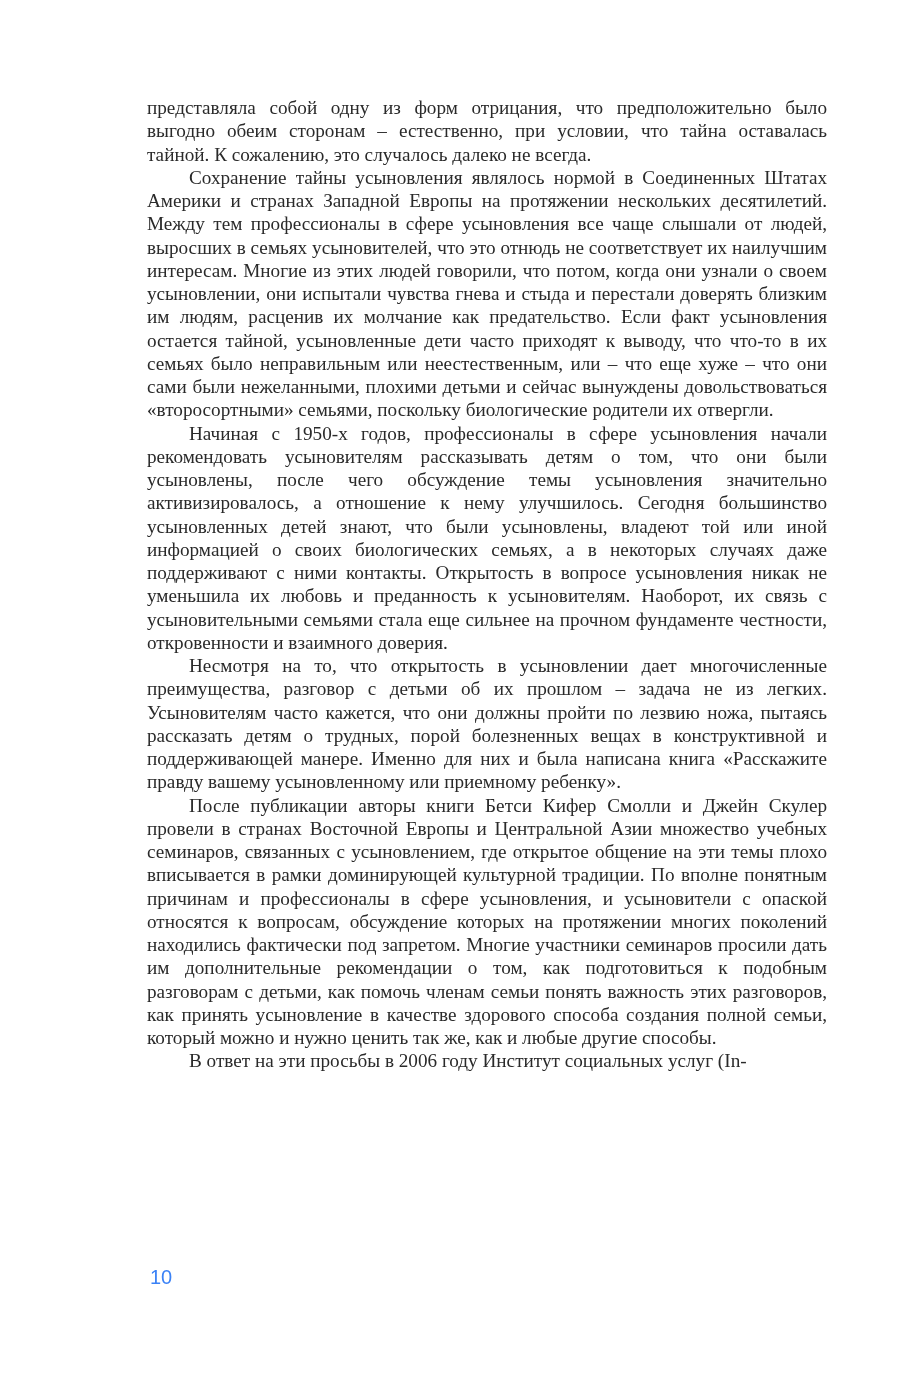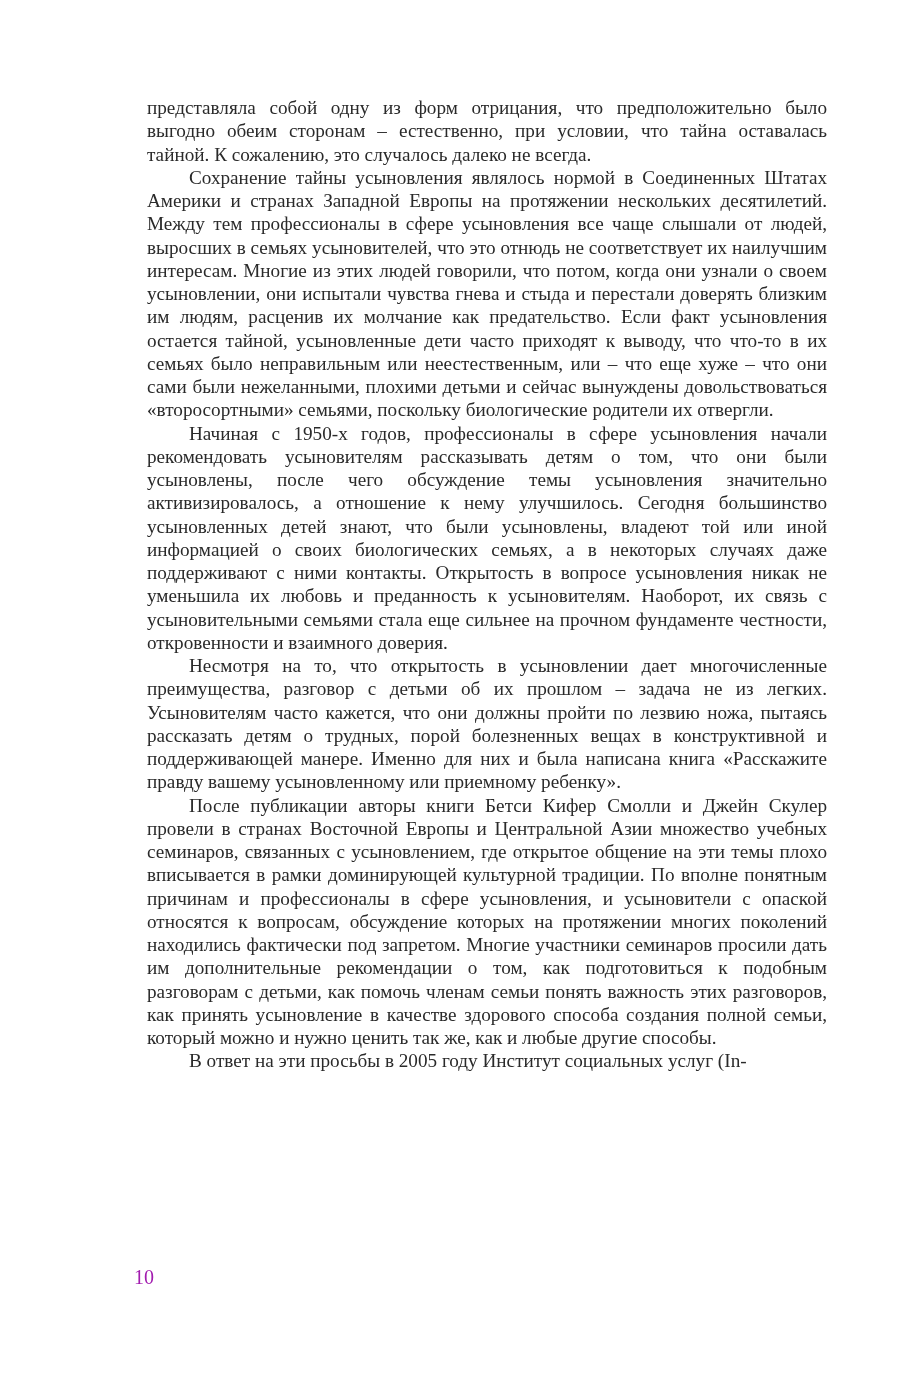--- a/index.html
+++ b/index.html
@@ -6,30 +6,30 @@
     body { width: 915px; height: 1376px; position: relative; overflow: hidden; }
     .page {
       position: absolute; left: 147px; top: 96px; width: 680px;
       font-family: "Liberation Serif", "DejaVu Serif", serif;
       font-size: 19.2px; line-height: 23.25px; color: #2a2a2a;
       text-align: justify; hyphens: none;
     }
     .page p { margin: 0; text-indent: 0; }
     .page p.indent { text-indent: 42px; }
     .page-number {
-      position: absolute; left: 134px; top: 1266px;
-      font-family: Liberation Serif, serif;
-      font-size: 20px; color: #a21caf;
+      position: absolute; left: 150px; top: 1266px;
+      font-family: Liberation Sans, sans-serif;
+      font-size: 20px; color: #3b82f6;
     }
   </style>
 </head>
 <body>
 
 <div class="page">
   <p>представляла собой одну из форм отрицания, что предположительно было выгодно обеим сторонам – естественно, при условии, что тайна оставалась тайной. К сожалению, это случалось далеко не всегда.</p>
   <p class="indent">Сохранение тайны усыновления являлось нормой в Соединенных Штатах Америки и странах Западной Европы на протяжении нескольких десятилетий. Между тем профессионалы в сфере усыновления все чаще слышали от людей, выросших в семьях усыновителей, что это отнюдь не соответствует их наилучшим интересам. Многие из этих людей говорили, что потом, когда они узнали о своем усыновлении, они испытали чувства гнева и стыда и перестали доверять близким им людям, расценив их молчание как предательство. Если факт усыновления остается тайной, усыновленные дети часто приходят к выводу, что что-то в их семьях было неправильным или неестественным, или – что еще хуже – что они сами были нежеланными, плохими детьми и сейчас вынуждены довольствоваться «второсортными» семьями, поскольку биологические родители их отвергли.</p>
   <p class="indent">Начиная с 1950-х годов, профессионалы в сфере усыновления начали рекомендовать усыновителям рассказывать детям о том, что они были усыновлены, после чего обсуждение темы усыновления значительно активизировалось, а отношение к нему улучшилось. Сегодня большинство усыновленных детей знают, что были усыновлены, владеют той или иной информацией о своих биологических семьях, а в некоторых случаях даже поддерживают с ними контакты. Открытость в вопросе усыновления никак не уменьшила их любовь и преданность к усыновителям. Наоборот, их связь с усыновительными семьями стала еще сильнее на прочном фундаменте честности, откровенности и взаимного доверия.</p>
   <p class="indent">Несмотря на то, что открытость в усыновлении дает многочисленные преимущества,  разговор с детьми об их прошлом – задача не из легких. Усыновителям часто кажется, что они должны пройти по лезвию ножа, пытаясь рассказать детям о трудных, порой болезненных вещах в конструктивной и поддерживающей манере. Именно для них и была написана книга «Расскажите правду вашему усыновленному или приемному ребенку».</p>
   <p class="indent">После публикации авторы книги Бетси Кифер Смолли и Джейн Скулер провели в странах Восточной Европы и Центральной Азии множество учебных семинаров, связанных с усыновлением, где открытое общение на эти темы плохо вписывается в рамки доминирующей культурной традиции. По вполне понятным причинам и профессионалы в сфере усыновления, и усыновители с опаской относятся к вопросам, обсуждение которых на протяжении многих поколений находились фактически под запретом. Многие участники семинаров просили дать им дополнительные рекомендации о том, как подготовиться к подобным разговорам с детьми, как помочь членам семьи понять важность этих разговоров, как принять усыновление в качестве здорового способа создания полной семьи, который можно и нужно ценить так же, как и любые другие способы.</p>
-  <p class="indent">В ответ на эти просьбы в 2005 году Институт социальных услуг (In-</p>
+  <p class="indent">В ответ на эти просьбы в 2006 году Институт социальных услуг (In-</p>
 </div>
 
 <div class="page-number">10</div>
 
 </body></html>

